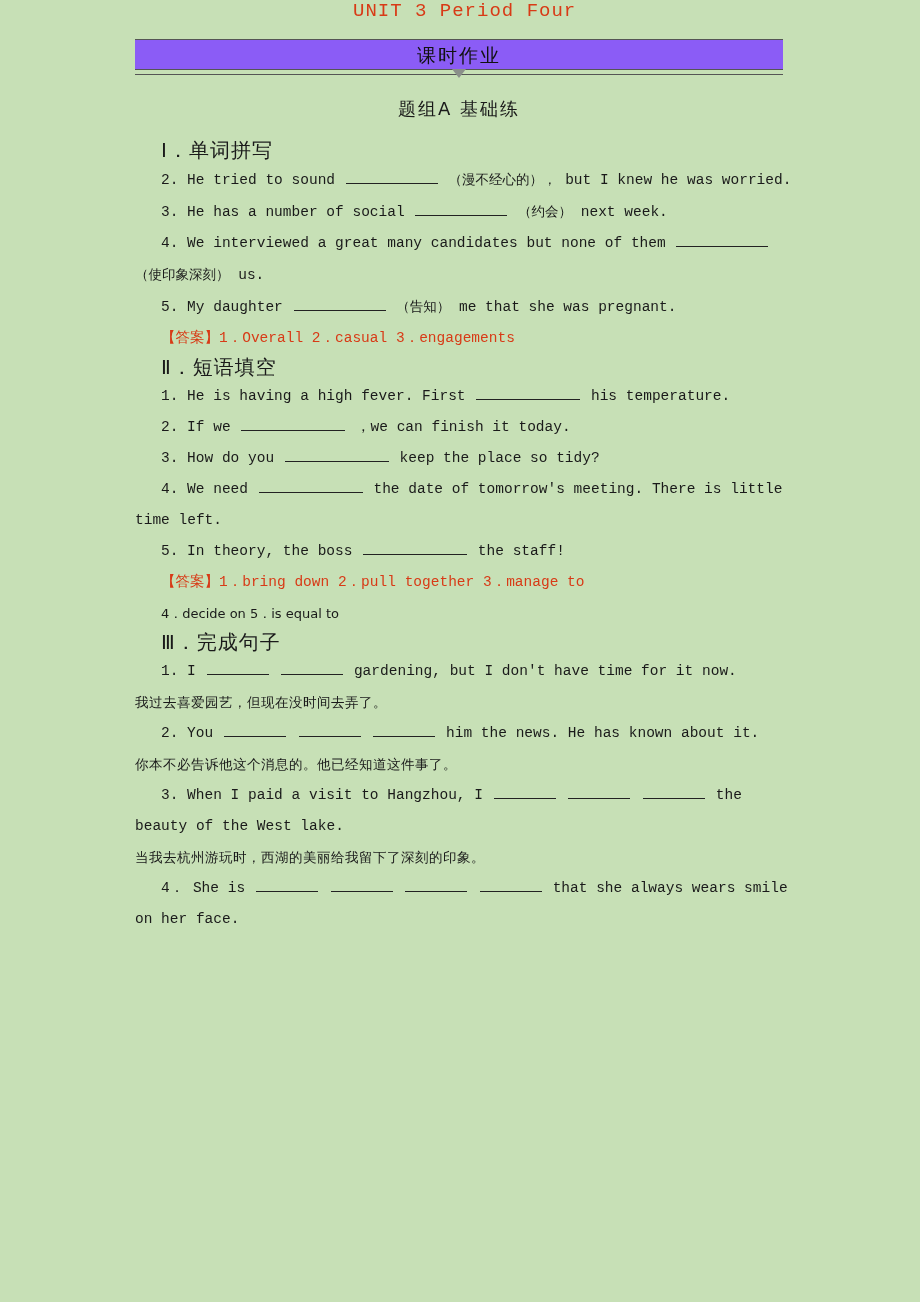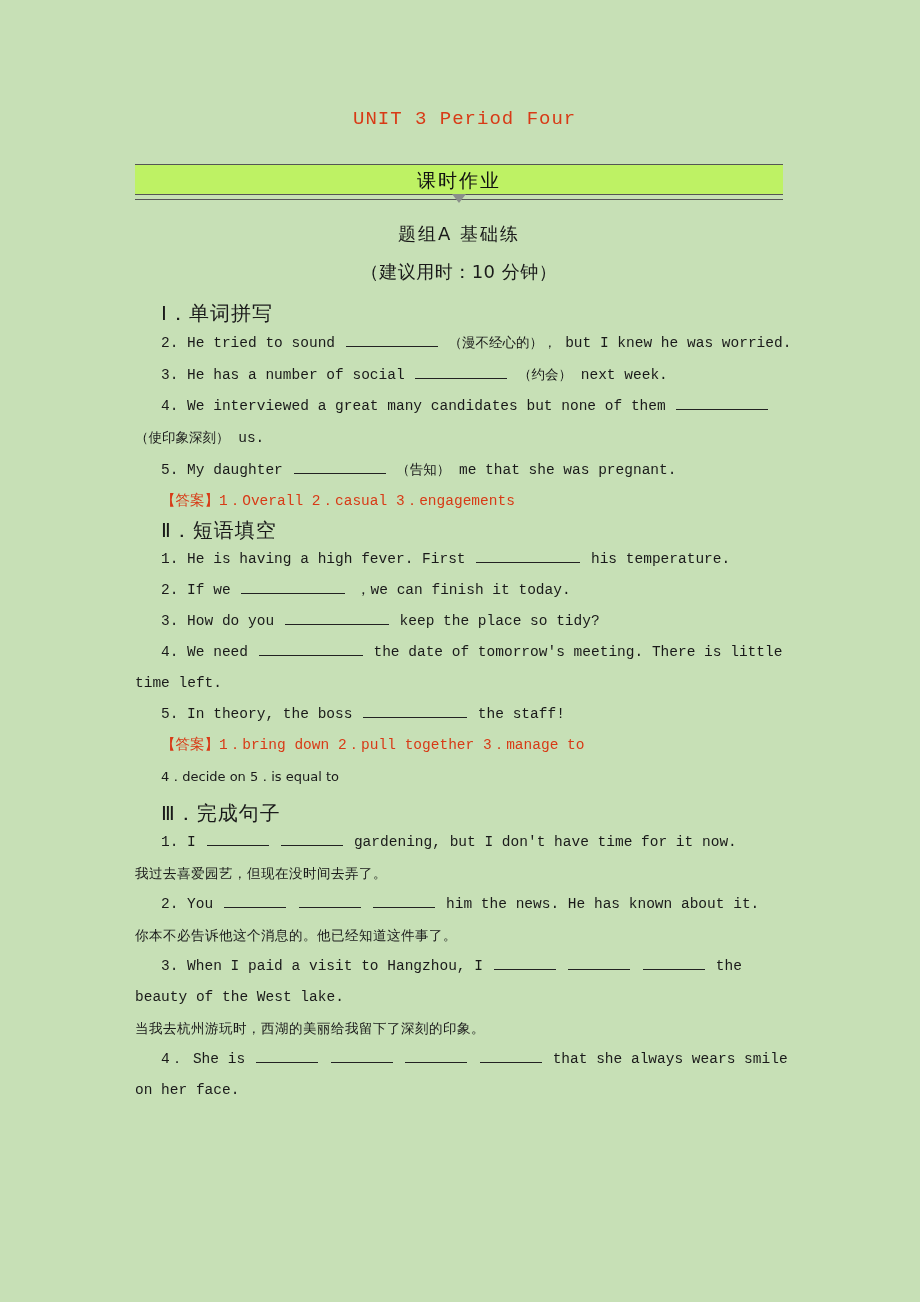--- a/index.html
+++ b/index.html
@@ -15,34 +15,33 @@
     overflow: hidden;
   }
   .page {
     position: relative;
     width: 920px;
     height: 1302px;
     box-sizing: border-box;
     padding: 0 135px;
   }
   .doc-title {
-    margin-top: 108px;
     font-family: "Liberation Mono", monospace;
     font-size: 19px;
     color: #d83a16;
     letter-spacing: 1px;
     text-align: left;
     padding-left: 218px;
     font-weight: normal;
   }
   .banner {
-    margin-top: 34px;
+    margin-top: 17px;
     position: relative;
     width: 648px;
-    background: #bef264;
+    background: #8b5cf6;
     border-top: 1px solid #555;
     border-bottom: 1px solid #555;
     height: 31px;
     box-sizing: border-box;
   }
   .banner-text {
     position: absolute;
     left: 0;
     right: 0;
     top: 3px;
@@ -147,21 +146,20 @@
 
   <div class="banner">
     <div class="banner-text">课时作业</div>
   </div>
   <div class="banner-under"></div>
   <div style="position:relative;width:648px;">
     <div class="banner-caret" style="top:-6px;"></div>
   </div>
 
   <div class="centered group-line">题组A  基础练</div>
-  <div class="centered time-line">（建议用时：10 分钟）</div>
 
   <div class="sec-head">Ⅰ．单词拼写</div>
 
 
   <p class="item hang">
     <span>2.</span>
     <span>He tried to sound</span>
     <span class="blank b-m"></span>
     <span class="cn">（漫不经心的），</span>
     <span>but I knew he was worried.</span>
@@ -227,21 +225,21 @@
   <p class="item hang">
     <span>5.</span>
     <span>In theory, the boss</span>
     <span class="blank b-l"></span>
     <span>the staff!</span>
   </p>
 
   <p class="item hang answer">【答案】1．bring down  2．pull together  3．manage to</p>
   <p class="item hang" style="font-family:'DejaVu Sans',sans-serif;font-size:13px;">4．decide on  5．is equal to</p>
 
-  <div class="sec-head" style="margin-top:8px;">Ⅲ．完成句子</div>
+  <div class="sec-head" style="margin-top:0;">Ⅲ．完成句子</div>
 
   <p class="item hang">
     <span>1.</span>
     <span>I</span>
     <span class="blank b-s"></span>
     <span class="blank b-s"></span>
     <span>gardening, but I don't have time for it now.</span>
   </p>
   <p class="trans">我过去喜爱园艺，但现在没时间去弄了。</p>
 

